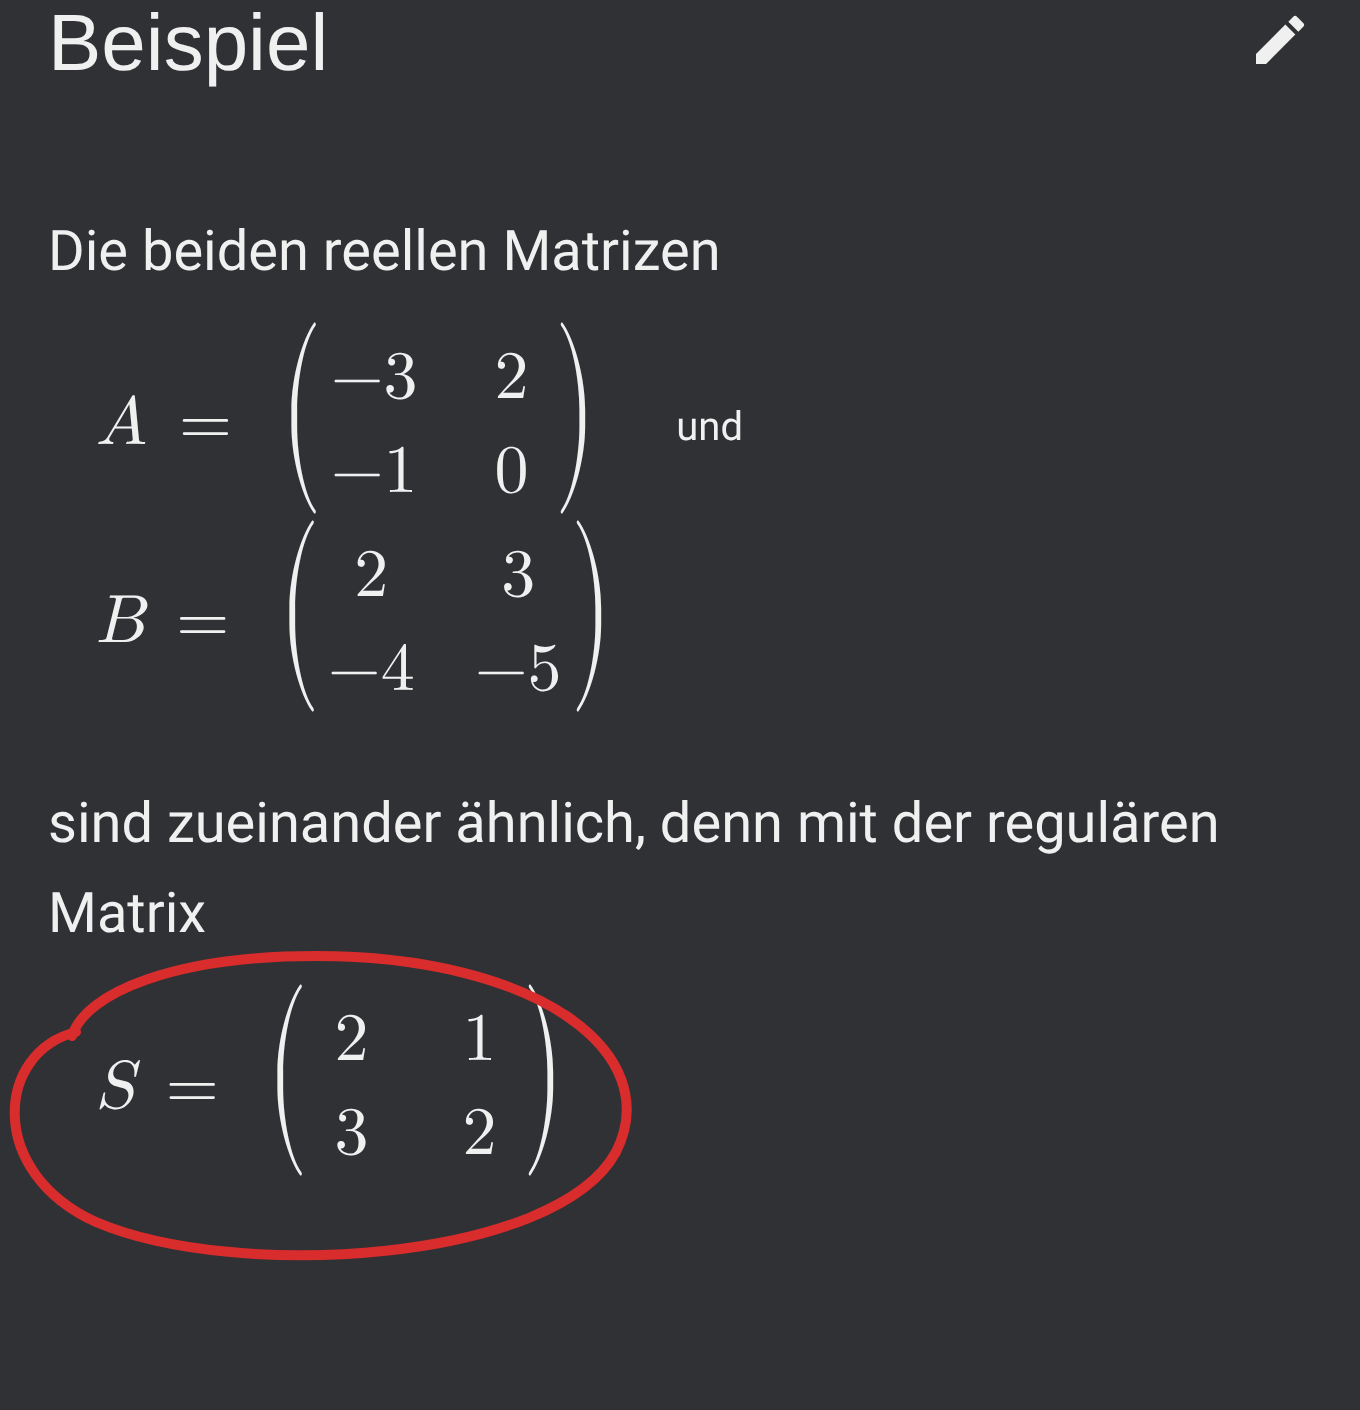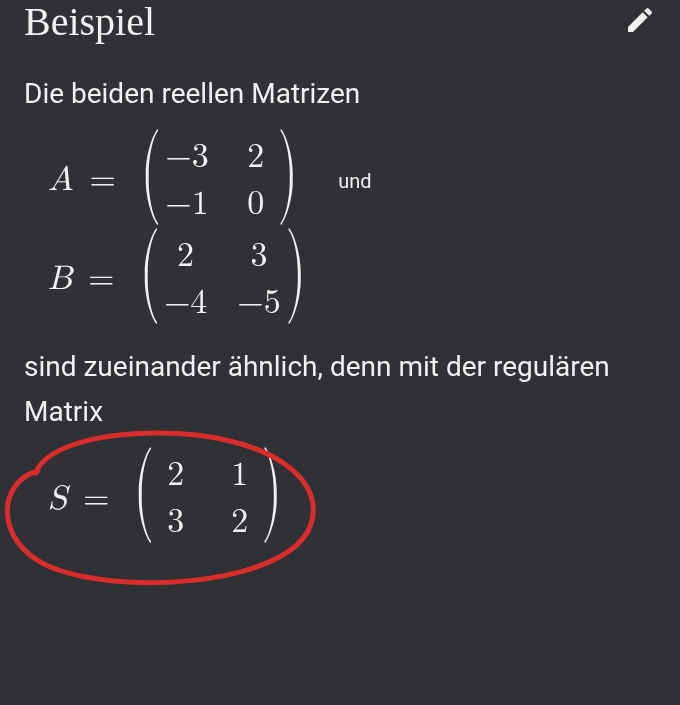--- a/index.html
+++ b/index.html
@@ -17,40 +17,40 @@
     box-sizing: border-box;
     position: relative;
   }
   .header-row {
     display: flex;
     justify-content: space-between;
     align-items: center;
     padding-top: 0;
   }
   .section-title {
-    font-family: Liberation Serif, serif;
+    font-family: Liberation Sans, sans-serif;
     font-size: 40px;
     font-weight: 400;
     margin: 0;
     line-height: 1.1;
     padding-top: 0;
   }
   .edit-icon svg {
     width: 32px;
     height: 32px;
     fill: #f0f0f0;
   }
   .body-text {
     font-size: 28px;
     line-height: 1.6;
-    margin-top: 28px;
+    margin-top: 60px;
     margin-bottom: 8px;
   }
   .body-text.second {
-    margin-top: 19px;
+    margin-top: 32px;
   }
   .math-block {
     font-family: "Cambria Math", "Latin Modern Math", Georgia, "Times New Roman", serif;
     font-size: 34px;
     line-height: 1.1;
     margin: 18px 0 10px 0;
     padding-left: 24px;
   }
   .math-row {
     display: flex;

